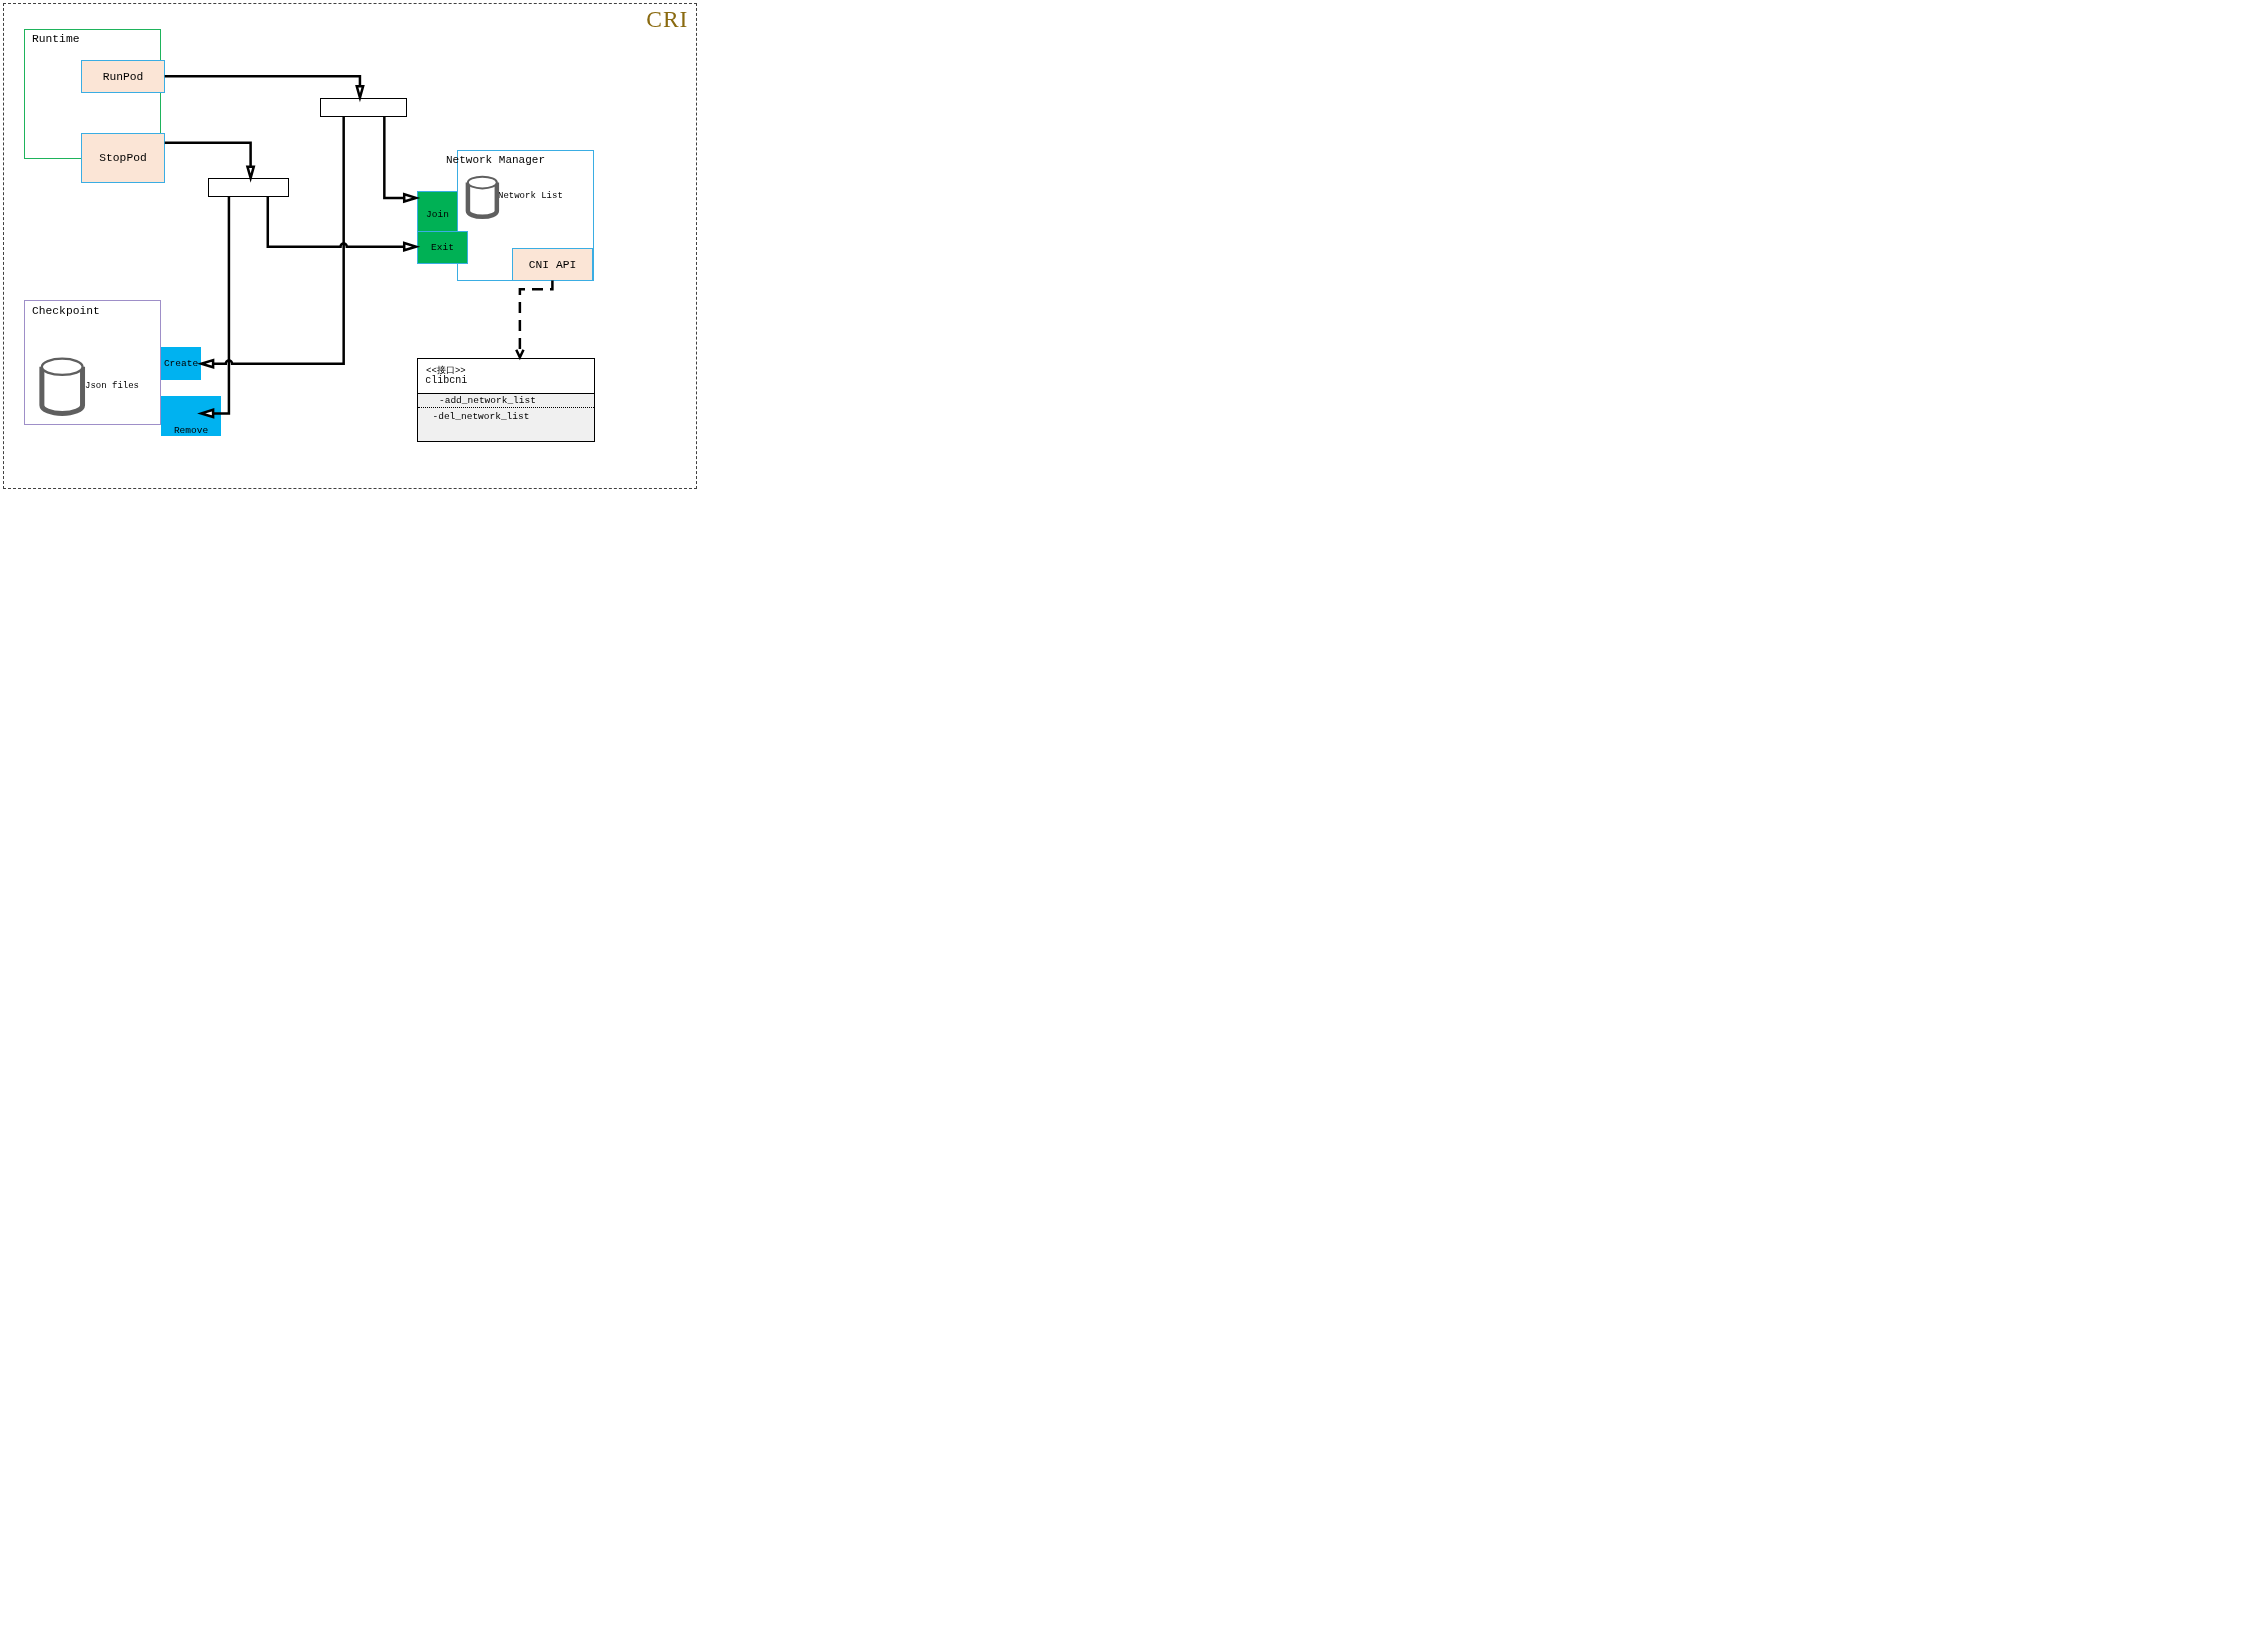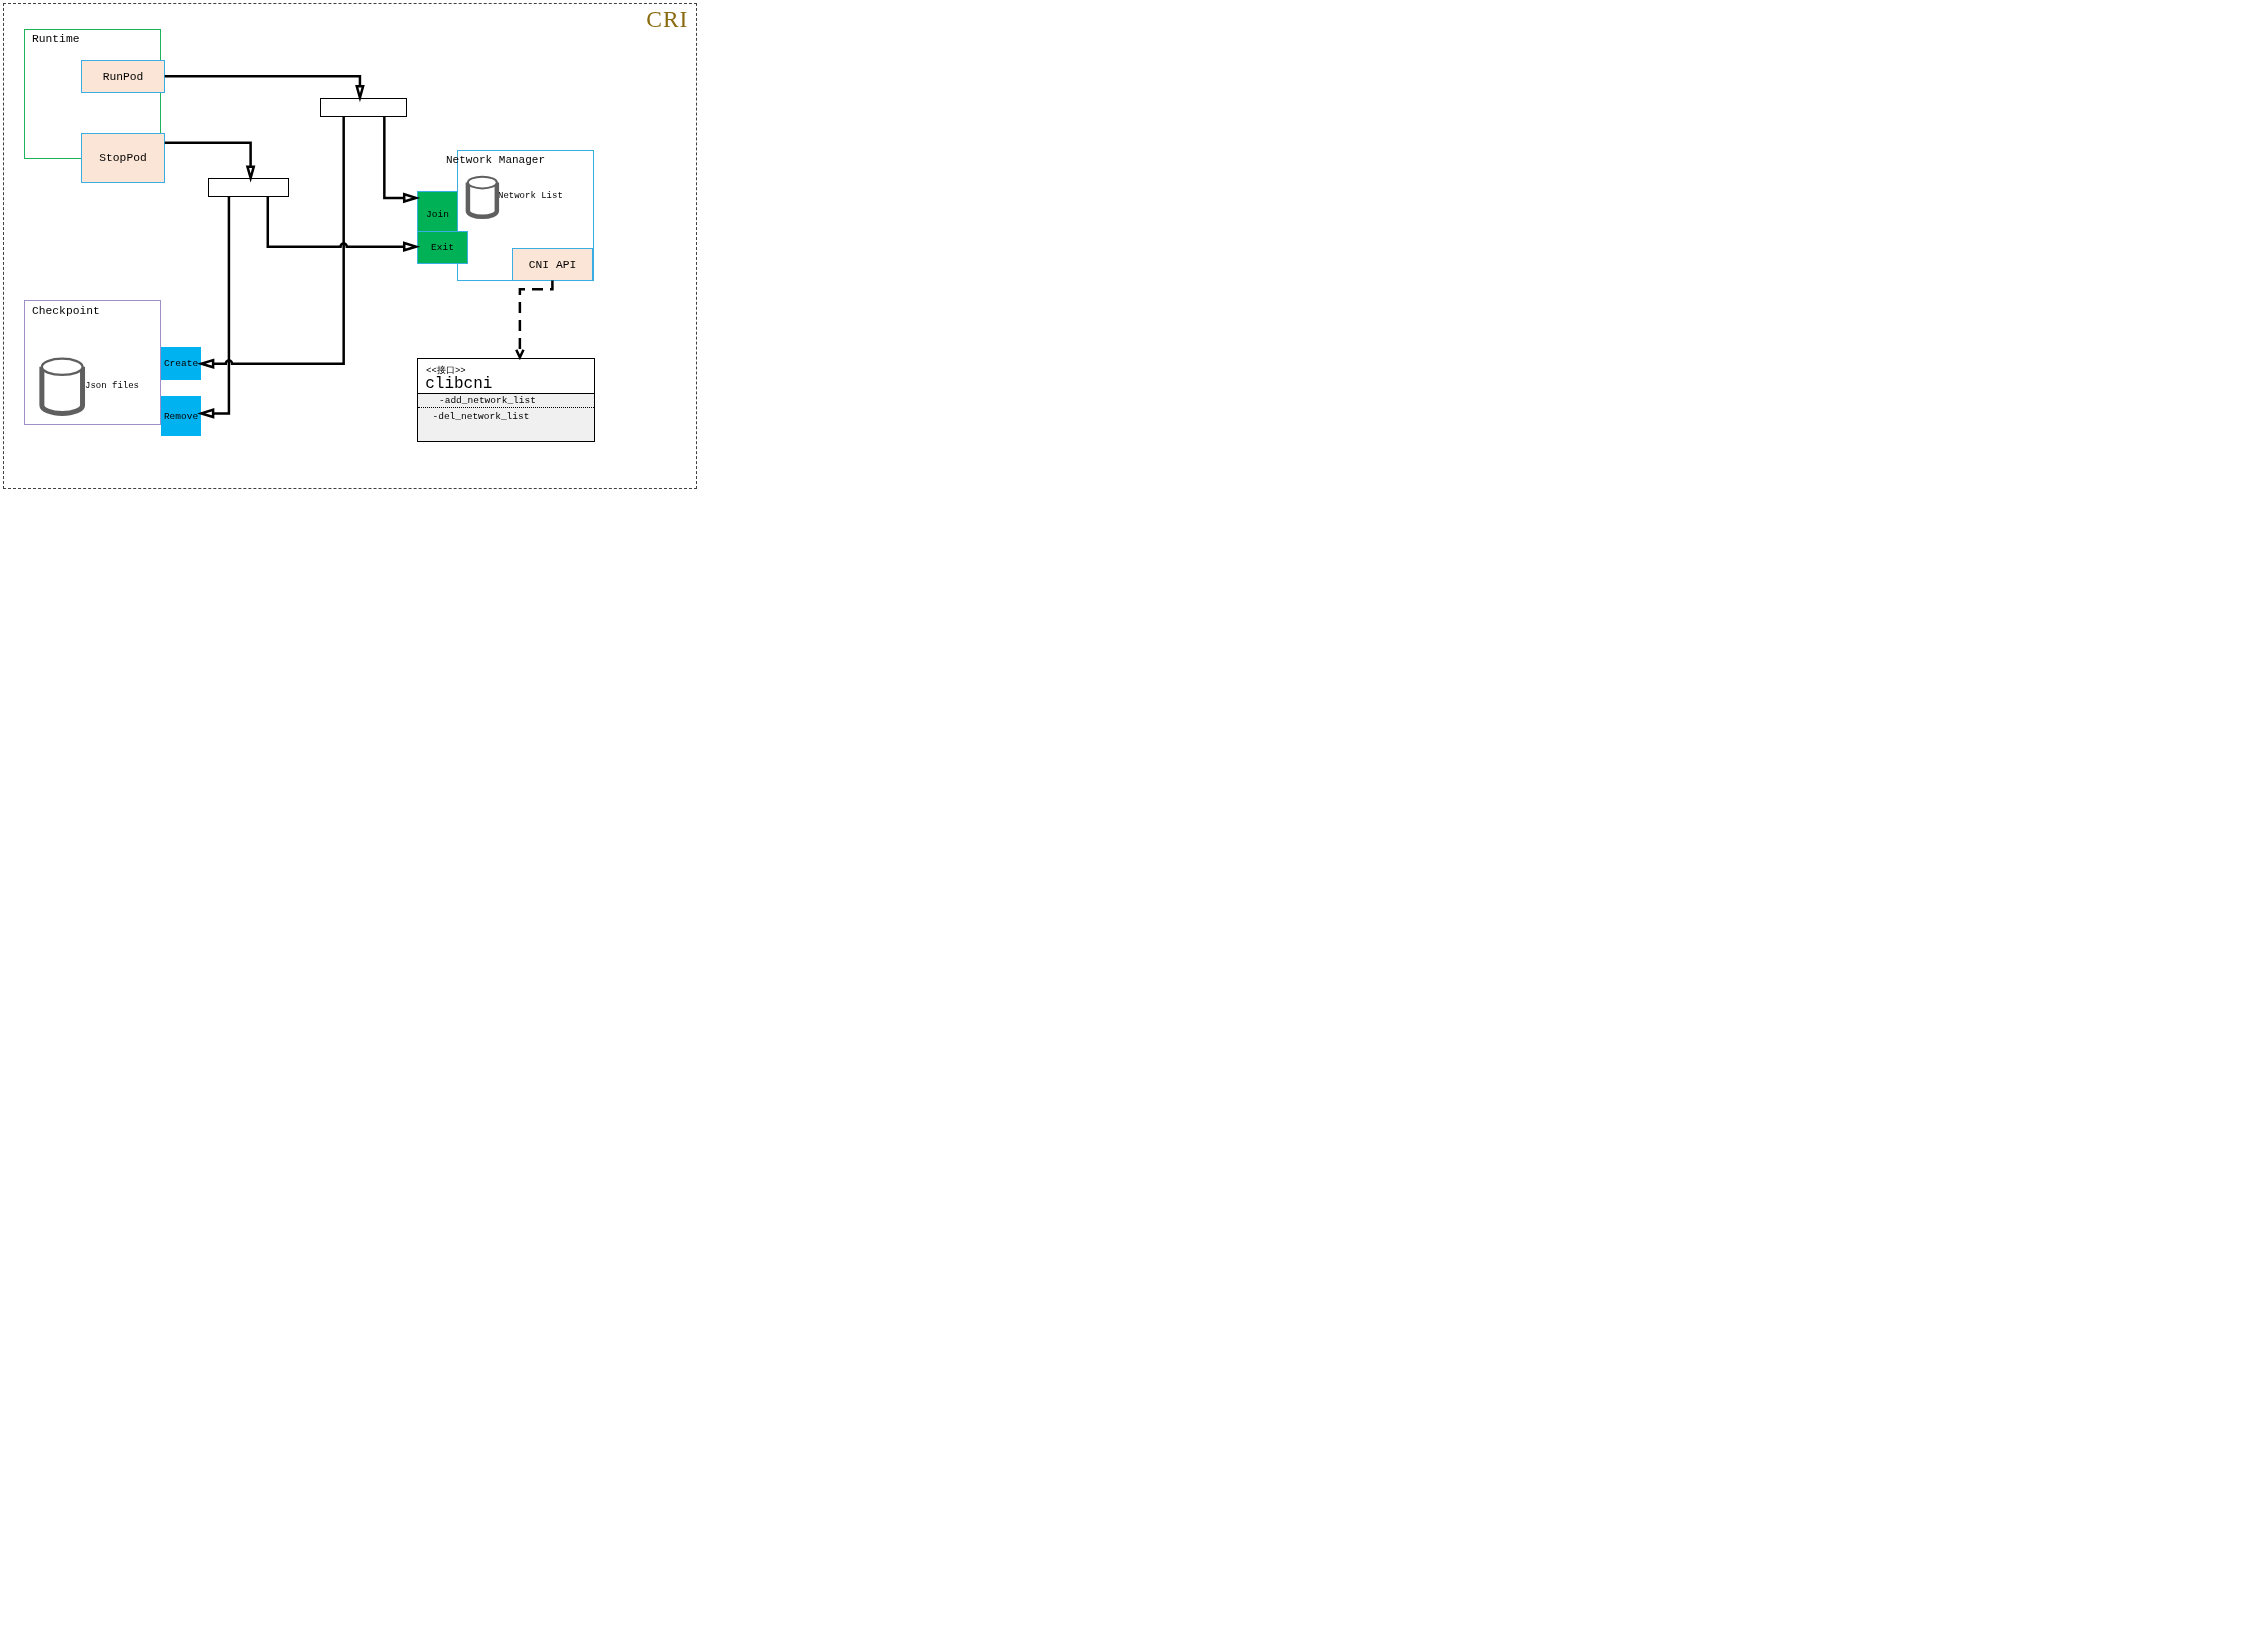--- a/index.html
+++ b/index.html
@@ -29,30 +29,30 @@
         white-space:nowrap;z-index:2;}
   .peach{background:var(--peach_fill);border:0.9px solid var(--blue_border);font-size:11.3px;}
   .green{background:var(--green_fill);border:0.9px solid var(--blue_border);font-size:9.5px;}
   .blue{background:var(--blue_fill);border:none;font-size:9.5px;}
   #runpod-node{left:81px;top:60px;width:84px;height:33px;}
   #stoppod-node{left:81px;top:127px;width:84px;height:50px;margin-top:6px;}
   #cni-api-node{left:512px;top:248px;width:81px;height:33px;}
   #join-node{left:417px;top:191px;width:41px;height:47px;}
   #exit-node{left:417px;top:231px;width:51px;height:33px;}
   #create-node{left:161px;top:347px;width:40px;height:33px;}
-  #remove-node{left:161px;top:396px;width:40px;height:40px;}
+  #remove-node{left:161px;top:396px;width:60px;height:40px;align-items:flex-end;}
   .flow-bar{position:absolute;background:#fff;border:1.4px solid var(--line_color);box-sizing:border-box;z-index:2;}
   #flow-bar-1{left:320px;top:98px;width:87px;height:19.4px;}
   #flow-bar-2{left:208px;top:178px;width:81px;height:19px;}
   .side-label{position:absolute;font-size:9px;line-height:10px;white-space:nowrap;}
   #interface-box{left:417px;top:358px;width:178px;height:84px;border:1.4px solid var(--line_color);
                  display:flex;flex-direction:column;z-index:2;padding:0;}
   .iface-head{height:34px;background:#fff;border-bottom:1.4px solid var(--line_color);position:relative;}
   .iface-stereotype{position:absolute;left:8.1px;top:4.5px;font-size:9px;}
-  .iface-name{position:absolute;left:7.2px;top:16.3px;font-size:16px;}
+  .iface-name{position:absolute;left:7.2px;top:16.3px;font-size:10px;}
   .iface-methods{flex:1;background:var(--section_bg);display:flex;flex-direction:column;}
   .iface-method-row-1{height:13.6px;border-bottom:0.9px dotted var(--line_color);display:flex;align-items:center;
                       padding-left:21px;font-size:9.5px;box-sizing:border-box;}
   .iface-method-row-2{padding:3.2px 0 0 14.5px;font-size:9.5px;}
   #connector-layer{position:absolute;left:0;top:0;width:700px;height:492px;z-index:5;pointer-events:none;}
   #connector-layer path{vector-effect:non-scaling-stroke;}
 </style>
 </head>
 <body>
 

